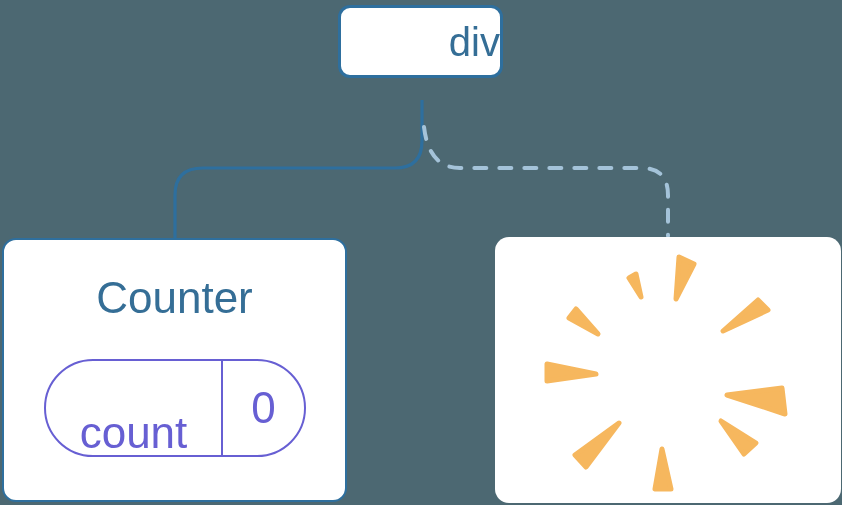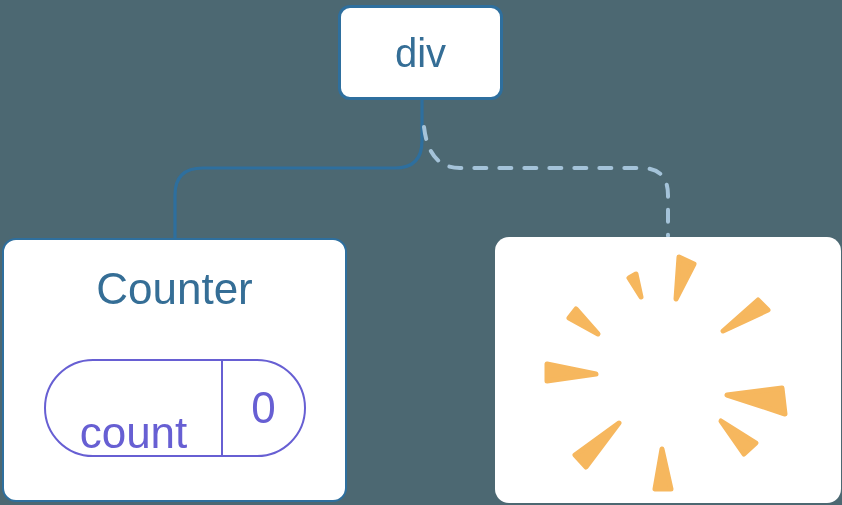--- a/index.html
+++ b/index.html
@@ -28,48 +28,48 @@
   .connectors .dashed-link {
     fill: none;
     stroke: var(--link-dashed, #A4C3D9);
     stroke-width: 4;
     stroke-dasharray: 12 13;
     stroke-linecap: round;
   }
   .node-div {
     position: absolute;
     left: 338px; top: 5px;
-    width: 165px; height: 95px;
+    width: 165px; height: 73px;
     box-sizing: border-box;
     background: var(--card-bg, #FFFFFF);
     border: 3px solid var(--node-border, #2E6F9E);
     border-radius: 12px;
     display: flex;
     align-items: center;
-    justify-content: center;
+    justify-content: flex-end;
   }
   .node-div span {
     font-size: 40px;
     font-weight: 500;
     color: var(--node-text, #356E96);
     line-height: 1;
   }
   .card {
     position: absolute;
     box-sizing: border-box;
     background: var(--card-bg, #FFFFFF);
     border-radius: 14px;
   }
   .counter-card {
     left: 2px; top: 238px;
     width: 345px; height: 264px;
     border: 2.5px solid var(--node-border, #2E6F9E);
   }
   .counter-title {
-    margin-top: 27px;
+    margin-top: 36px;
     text-align: center;
     font-size: 44px;
     font-weight: 500;
     line-height: 1;
     color: var(--node-text, #356E96);
   }
   .state-pill {
     position: absolute;
     left: 40px; top: 119px;
     width: 262px; height: 98px;

